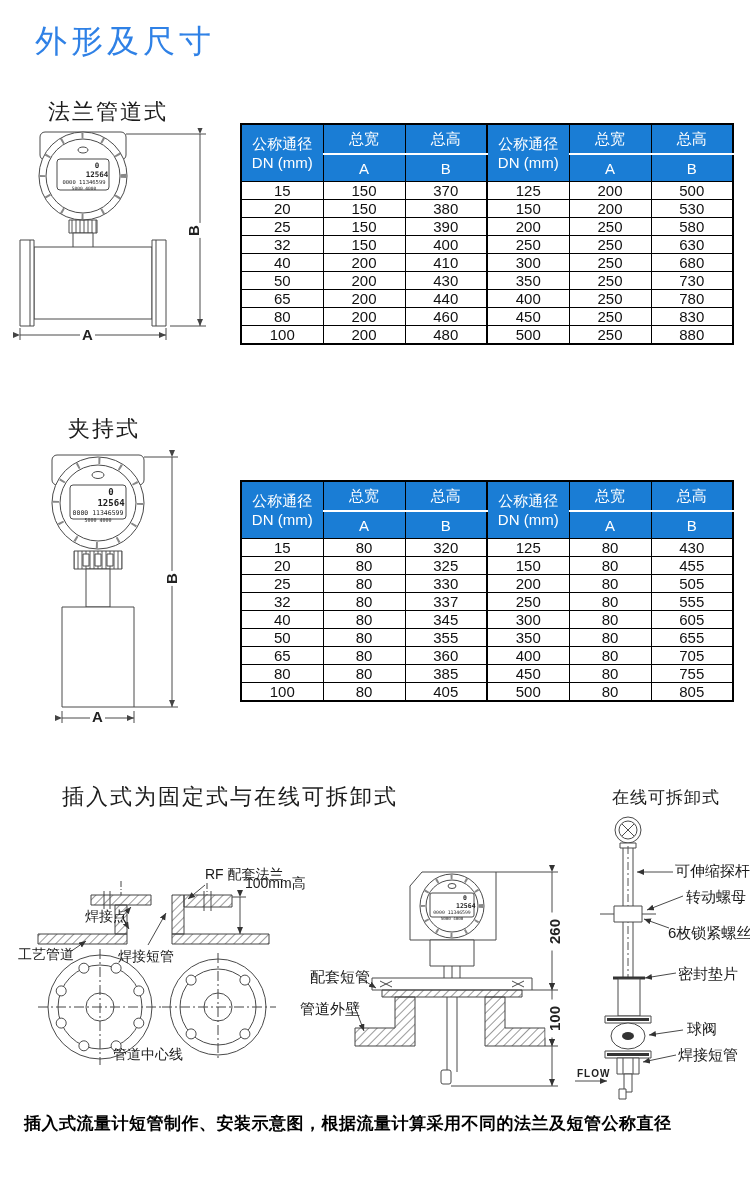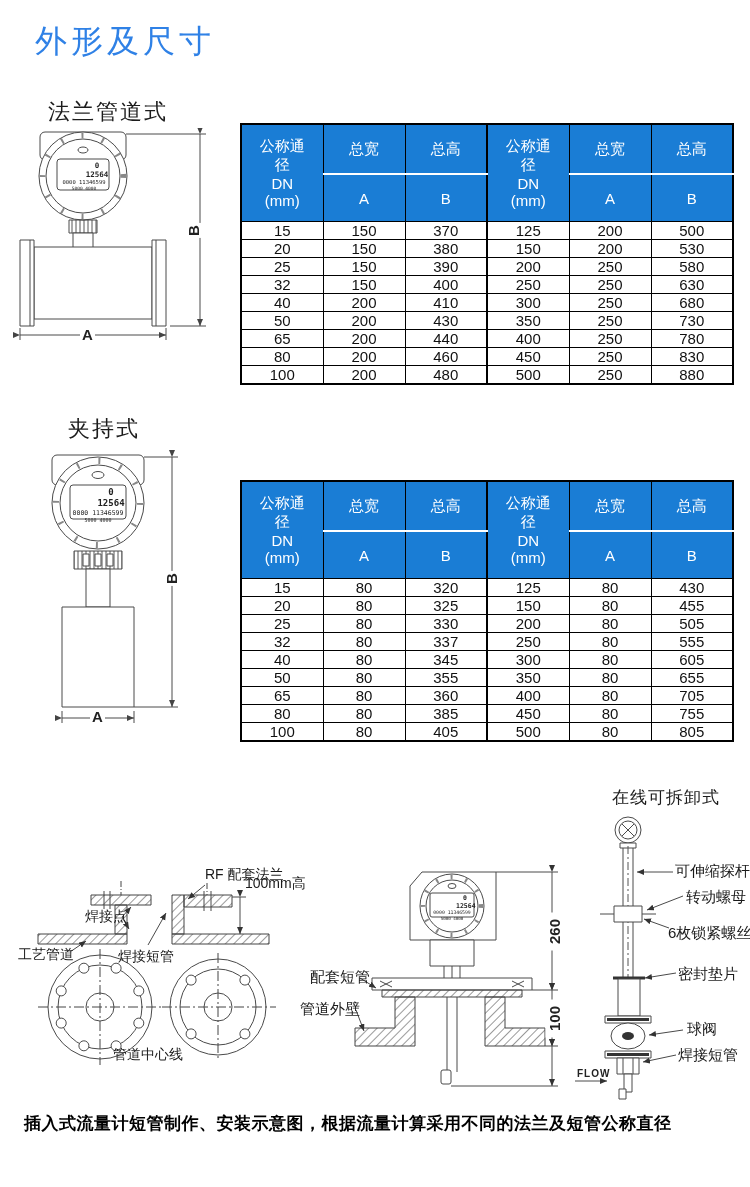--- a/index.html
+++ b/index.html
@@ -7,21 +7,21 @@
           font-family:"Liberation Sans","DejaVu Sans",sans-serif; }
   .abs { position:absolute; }
 
   .page-title { color:#2f81e6; font-size:32px; letter-spacing:4px; font-weight:400; }
   .sec-label { font-size:22px; color:#1c1c1c; letter-spacing:2px; font-weight:500; }
   .sec-label-sm { font-size:17px; color:#1c1c1c; letter-spacing:1px; font-weight:500; }
   .bottom-note { font-size:17px; color:#000; font-weight:bold; letter-spacing:0.5px; }
 
   table.dim { border-collapse:collapse; table-layout:fixed; width:492px; border:2px solid #000; background:#fff; }
   table.dim col { width:82px; }
-  table.dim th { background:#1a7dd5; color:#fff; font-weight:400; font-size:15px; padding:12px;
+  table.dim th { background:#1a7dd5; color:#fff; font-weight:400; font-size:15px; padding:4px;
                  border-left:1px solid #000; border-right:1px solid #000; }
   table.dim thead tr.h1 th { height:20px; }
   table.dim thead tr.h1 th.grp { border-bottom:2px solid #fff; }
   table.dim thead tr.h2 th { height:18px; }
   table.dim td { border:1px solid #000; text-align:center; font-size:15px; color:#111;
                  height:17px; line-height:17px; padding:0; }
   table.dim .split { border-left:2px solid #000; }
 
   .dlabel { position:absolute; font-size:14px; color:#1a1a1a; white-space:nowrap; }
   .dlabel.lg { font-size:15px; }
@@ -331,20 +331,21 @@
             <td>80</td>
             <td>405</td>
             <td class="split">500</td>
             <td>80</td>
             <td>805</td>
           </tr>
         </tbody>
     </table>
   </div>
 
+  <div class="abs sec-label" style="left:62px; top:782px;">插入式为固定式与在线可拆卸式</div>
   <div class="abs sec-label-sm" style="left:612px; top:786px;font-family:Liberation Mono, monospace;">在线可拆卸式</div>
 
   <svg class="abs" style="left:8px; top:855px;" width="300" height="215" viewBox="0 0 300 215">
     <defs>
       <pattern id="h3" width="6" height="6" patternUnits="userSpaceOnUse" patternTransform="rotate(45)">
         <line x1="0" y1="0" x2="0" y2="6" stroke="#555" stroke-width="1.2"></line>
       </pattern>
       <marker id="ar3" markerWidth="9" markerHeight="8" refX="7" refY="3" orient="auto">
         <path d="M0,0 L7,3 L0,6 z" fill="#333"></path>
       </marker>

